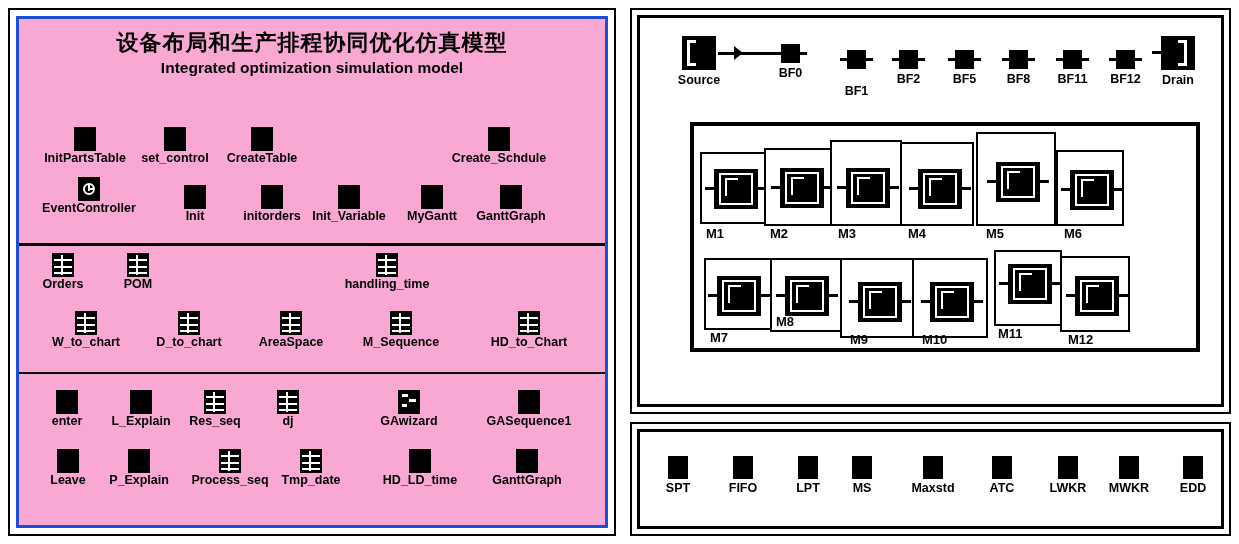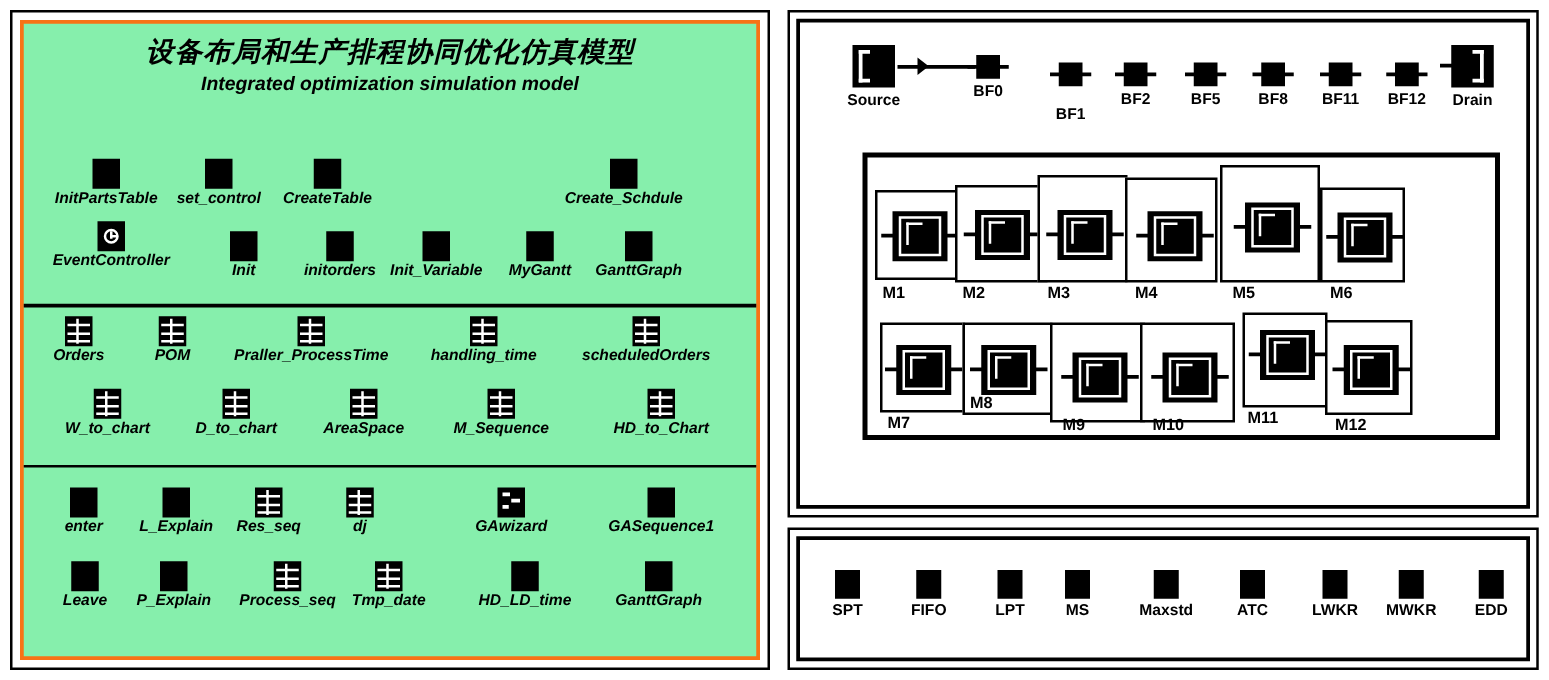--- a/index.html
+++ b/index.html
@@ -7,21 +7,21 @@
        font-family:"Liberation Sans","DejaVu Sans",sans-serif;
        color:#000;-webkit-font-smoothing:none;}
 
   .stage{position:relative;width:1239px;height:544px;background:#fff;}
 
   
   .outer-frame{position:absolute;background:#fff;border:2px solid #000;box-sizing:border-box;}
 
   
   #left-panel{left:8px;top:8px;width:608px;height:528px;}
-  .lp-inner{position:absolute;left:6px;top:6px;right:6px;bottom:6px;border:3px solid #f97316;box-sizing:border-box;background:#86efac;font-style:italic;}
+  .lp-inner{position:absolute;left:6px;top:6px;right:6px;bottom:6px;border:3px solid #1d4ed8;box-sizing:border-box;background:#f9a8d4;}
   .lp-sec-rule{position:absolute;left:0;right:0;height:3px;background:#000;}
 
   .title-block{position:absolute;left:0;right:0;top:10px;text-align:center;}
   .title-cn{font-size:22px;font-weight:bold;letter-spacing:1px;line-height:1.25;
             font-family:"DejaVu Sans","Liberation Sans",sans-serif;}
   .title-en{font-size:15.5px;font-weight:bold;line-height:1.22;margin-top:2px;}
 
   
   .cell{position:absolute;text-align:center;}
   .cell .lbl{font-size:12.5px;font-weight:bold;line-height:1.05;white-space:nowrap;
@@ -159,40 +159,26 @@
           </div>
         <div class="lbl">Orders</div>
       </div>
       <div class="cell" style="left:96px;top:234px;width:46px">
         <div class="ic ic-table">
             <i></i>
             <u></u>
           </div>
         <div class="lbl">POM</div>
       </div>
-      <div class="cell" style="left:165px;top:234px;width:130px">
-        <div class="ic ic-table">
-            <i></i>
-            <u></u>
-          </div>
-        <div class="lbl">Praller_ProcessTime</div>
-      </div>
       <div class="cell" style="left:318px;top:234px;width:100px">
         <div class="ic ic-table">
             <i></i>
             <u></u>
           </div>
         <div class="lbl">handling_time</div>
-      </div>
-      <div class="cell" style="left:440px;top:234px;width:116px">
-        <div class="ic ic-table">
-            <i></i>
-            <u></u>
-          </div>
-        <div class="lbl">scheduledOrders</div>
       </div>
 
       <div class="cell" style="left:20px;top:292px;width:94px">
         <div class="ic ic-table">
             <i></i>
             <u></u>
           </div>
         <div class="lbl">W_to_chart</div>
       </div>
       <div class="cell" style="left:124px;top:292px;width:92px">

